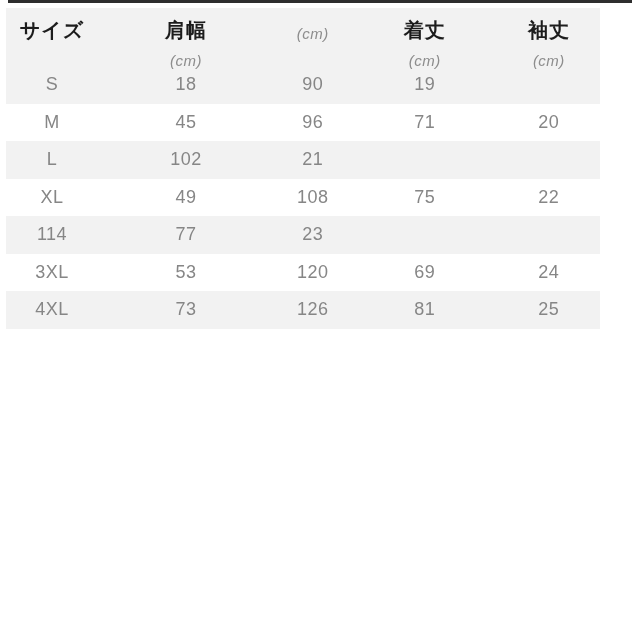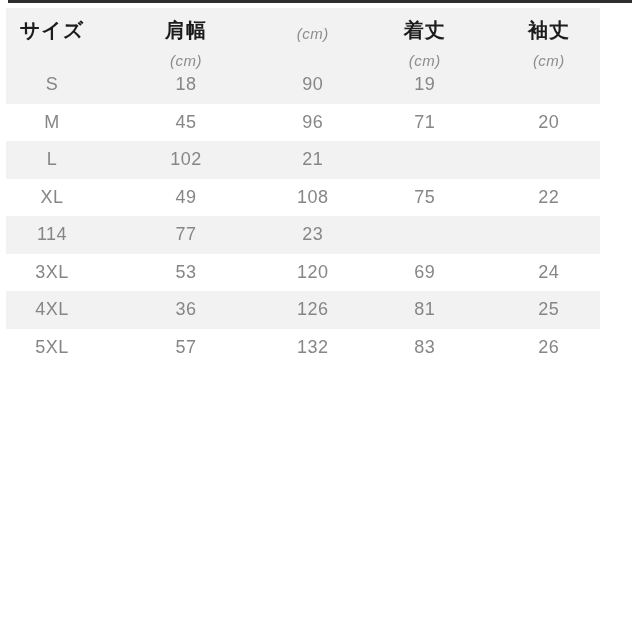--- a/index.html
+++ b/index.html
@@ -138,28 +138,21 @@
     <div class="grid-row body-row">
       <div class="cell">3XL</div>
       <div class="cell">53</div>
       <div class="cell">120</div>
       <div class="cell">69</div>
       <div class="cell">24</div>
     </div>
 
     <div class="grid-row body-row">
       <div class="cell">4XL</div>
-      <div class="cell">36</div>
+      <div class="cell">73</div>
       <div class="cell">126</div>
       <div class="cell">81</div>
       <div class="cell">25</div>
     </div>
 
-    <div class="grid-row body-row">
-      <div class="cell">5XL</div>
-      <div class="cell">57</div>
-      <div class="cell">132</div>
-      <div class="cell">83</div>
-      <div class="cell">26</div>
-    </div>
   </div>
 
 </div>
 
 </body></html>

